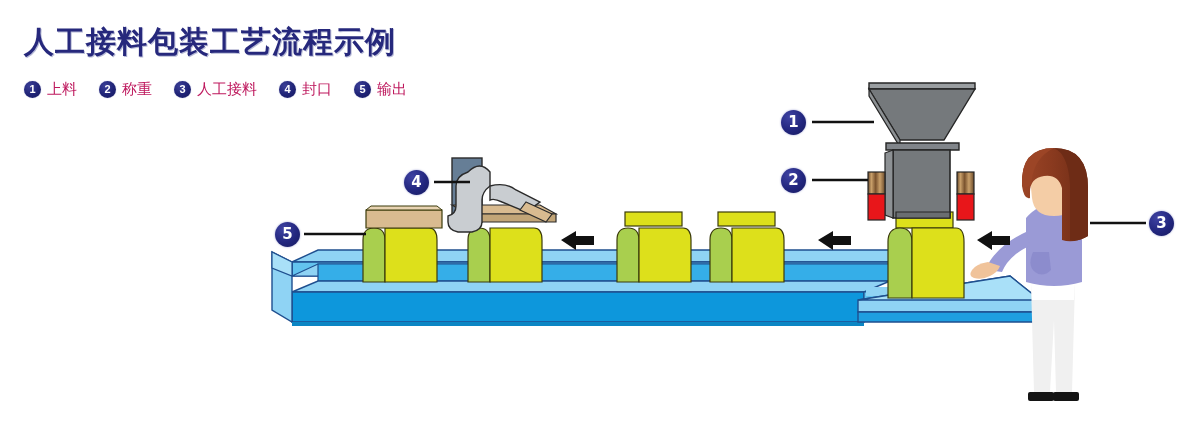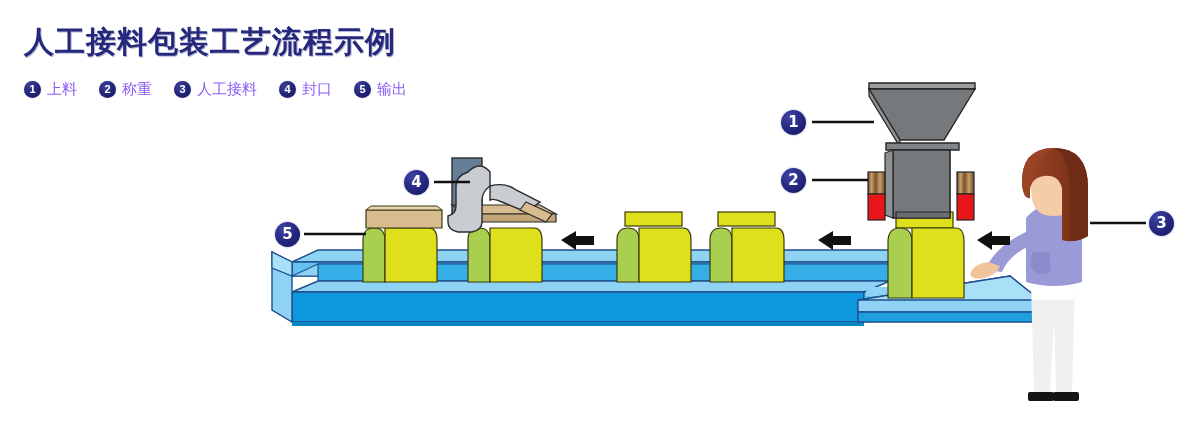--- a/index.html
+++ b/index.html
@@ -60,21 +60,21 @@
     display: flex;
     align-items: center;
     justify-content: center;
     line-height: 1;
     box-shadow: 0 0 1px rgba(120,125,190,.9);
     flex: 0 0 auto;
   }
   .legend-label {
     font-family: "DejaVu Sans", "Liberation Sans", sans-serif;
     font-size: 15px;
-    color: #8b5cf6;
+    color: #be185d;
   }
 
   
   #diagram {
     position: absolute;
     left: 0;
     top: 0;
     width: 1200px;
     height: 428px;
   }

